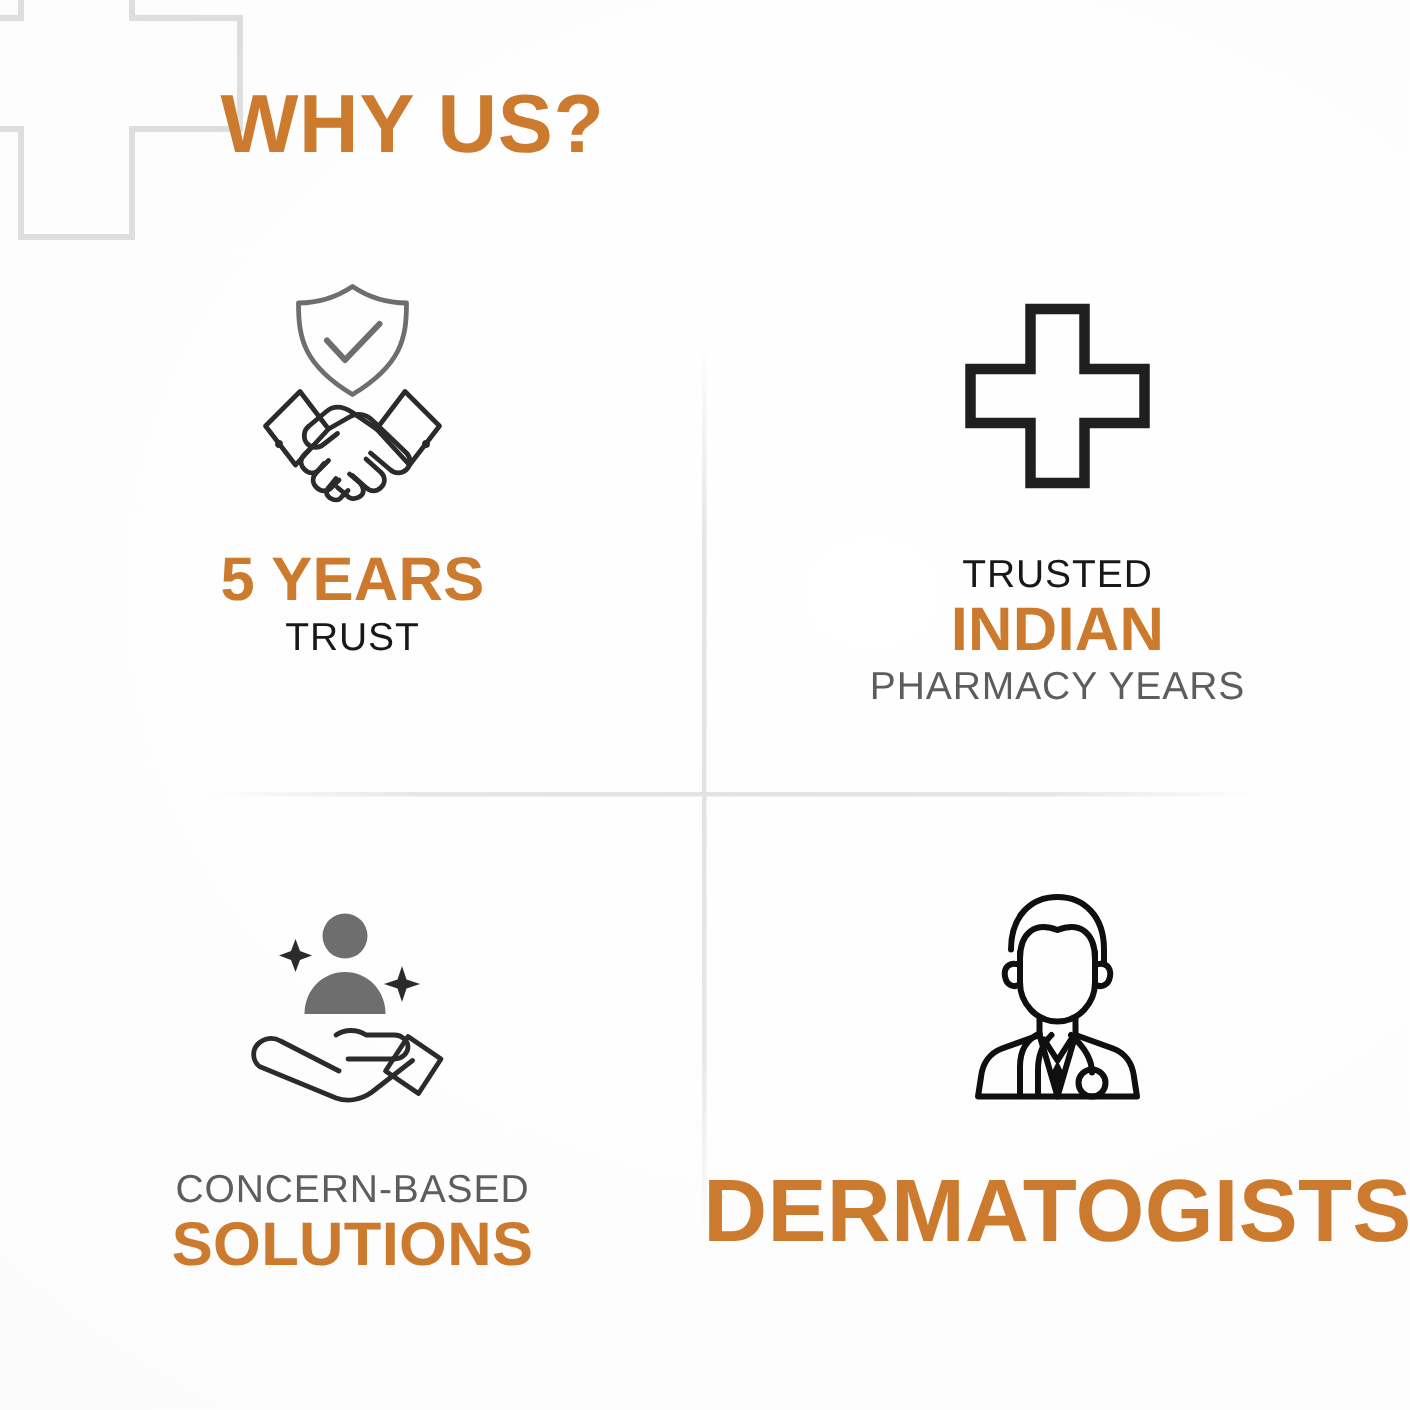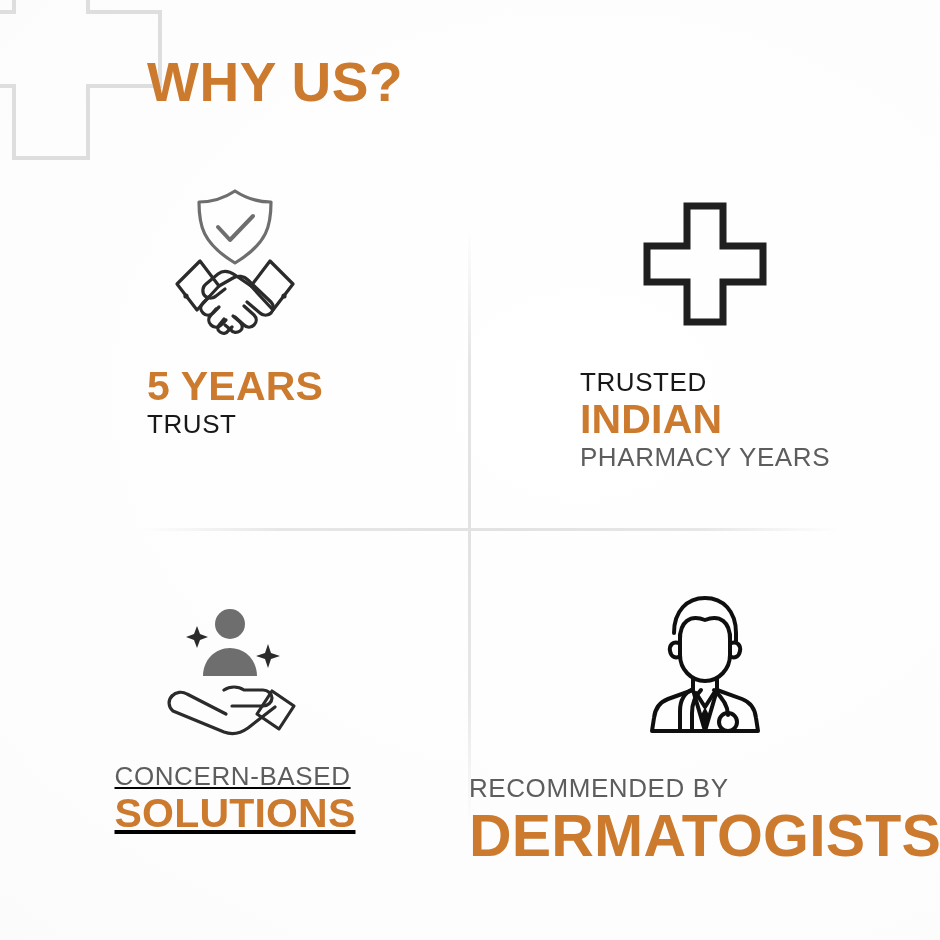--- a/index.html
+++ b/index.html
@@ -90,20 +90,21 @@
     flex-direction: column;
     align-items: center;
   }
   .quad-icon {
     display: flex;
     align-items: center;
     justify-content: center;
     height: 160px;
   }
   .quad-text {
+    text-align: center;
     line-height: 1.12;
   }
 
   .line-orange {
     color: #cc7a2e;
     font-weight: bold;
     font-size: 41px;
     letter-spacing: 0.2px;
     white-space: nowrap;
   }
@@ -124,21 +125,21 @@
     letter-spacing: 0.6px;
     white-space: nowrap;
   }
 
   
   .q1 .quad-icon { margin-top: 10px; }
   .q1 .quad-text { margin-top: 24px; }
   .q2 .quad-icon { margin-top: 14px; }
   .q2 .quad-text { margin-top: 24px; }
   .q3 .quad-icon { margin-top: 58px; }
-  .q3 .quad-text { margin-top: 14px; text-decoration: underline; }
+  .q3 .quad-text { margin-top: 30px; }
   .q4 .quad-icon { margin-top: 52px; }
   .q4 .quad-text { margin-top: 32px; }
 </style>
 </head>
 <body>
 
 <div id="canvas">
 
   <svg class="deco-cross" viewBox="0 0 222 222" fill="none">
     <path d="M74 2 L148 2 L148 74 L220 74 L220 148 L148 148 L148 220 L74 220 L74 148 L2 148 L2 74 L74 74 Z" stroke="#dedede" stroke-width="4" fill="none"></path>
@@ -248,19 +249,18 @@
           <path d="M63 101 C56 108 54 116 54 124 L54 138" fill="none"></path>
 
           <path d="M42 138 L42 141 M54 138 L54 141" fill="none"></path>
 
           <path d="M76 101 C86 110 90 118 90 126" fill="none"></path>
 
           <circle cx="90" cy="133" r="9" fill="none" stroke-width="4"></circle>
         </svg>
       </div>
       <div class="quad-text">
-        <div class="line-gray">RECOMMENDED BY</div>
         <div class="line-orange big">DERMATOGISTS</div>
       </div>
     </div>
 
   </div>
 </div>
 
 </body></html>

